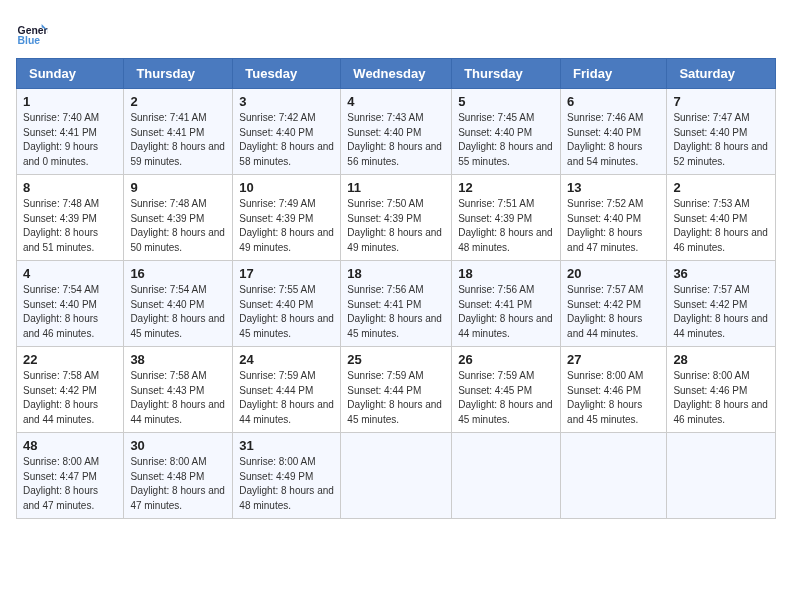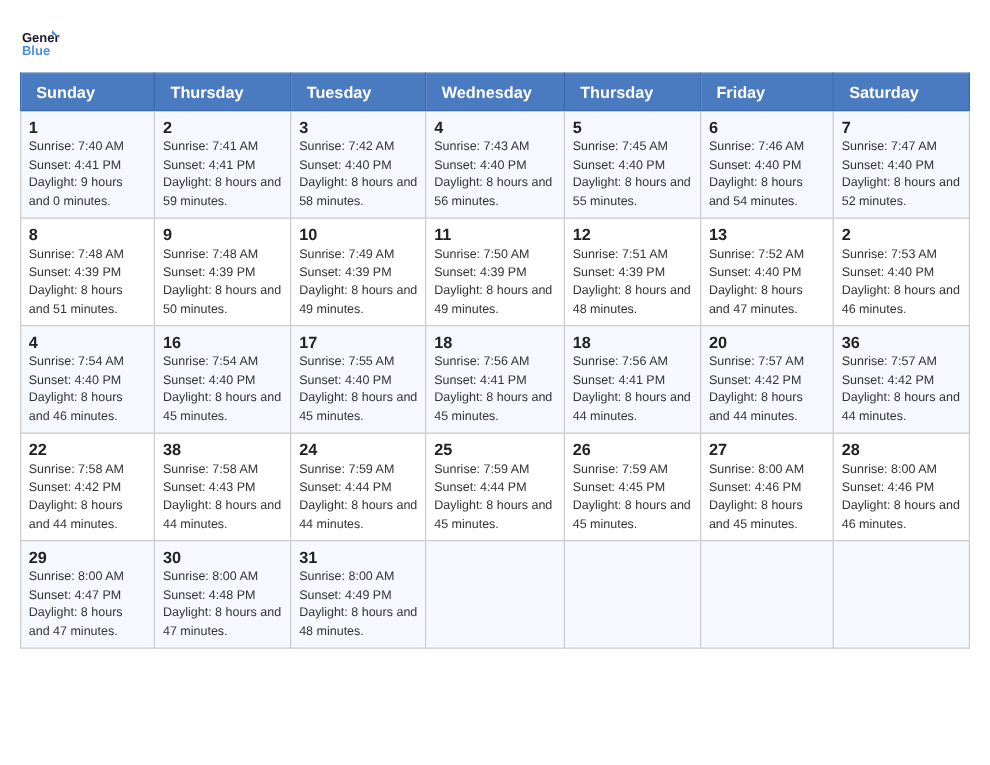--- a/index.html
+++ b/index.html
@@ -341,21 +341,21 @@
         <span class="day-num">28</span>
         <div class="day-info">
           Sunrise: 8:00 AM<br>
           Sunset: 4:46 PM<br>
           Daylight: 8 hours and 46 minutes.
         </div>
       </td>
       </tr>
       <tr>
         <td>
-        <span class="day-num">29</span>
+        <span class="day-num">48</span>
         <div class="day-info">
           Sunrise: 8:00 AM<br>
           Sunset: 4:47 PM<br>
           Daylight: 8 hours and 47 minutes.
         </div>
       </td>
         <td>
         <span class="day-num">30</span>
         <div class="day-info">
           Sunrise: 8:00 AM<br>

